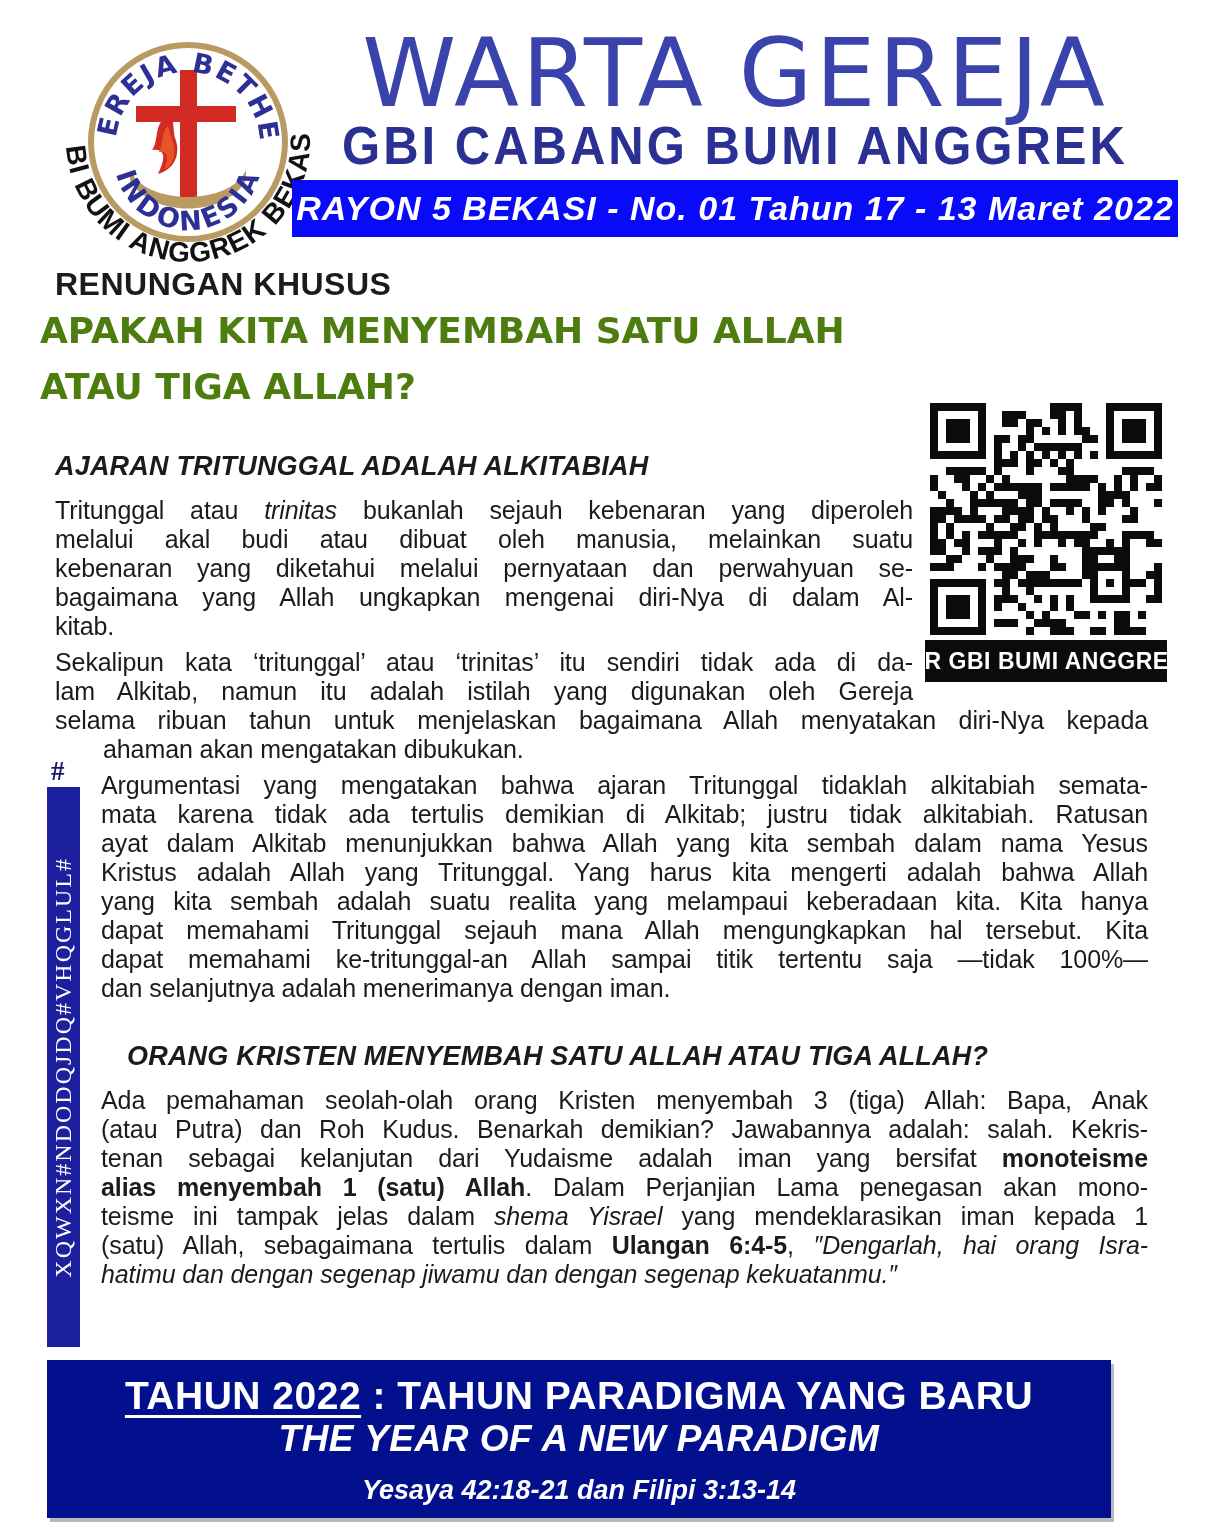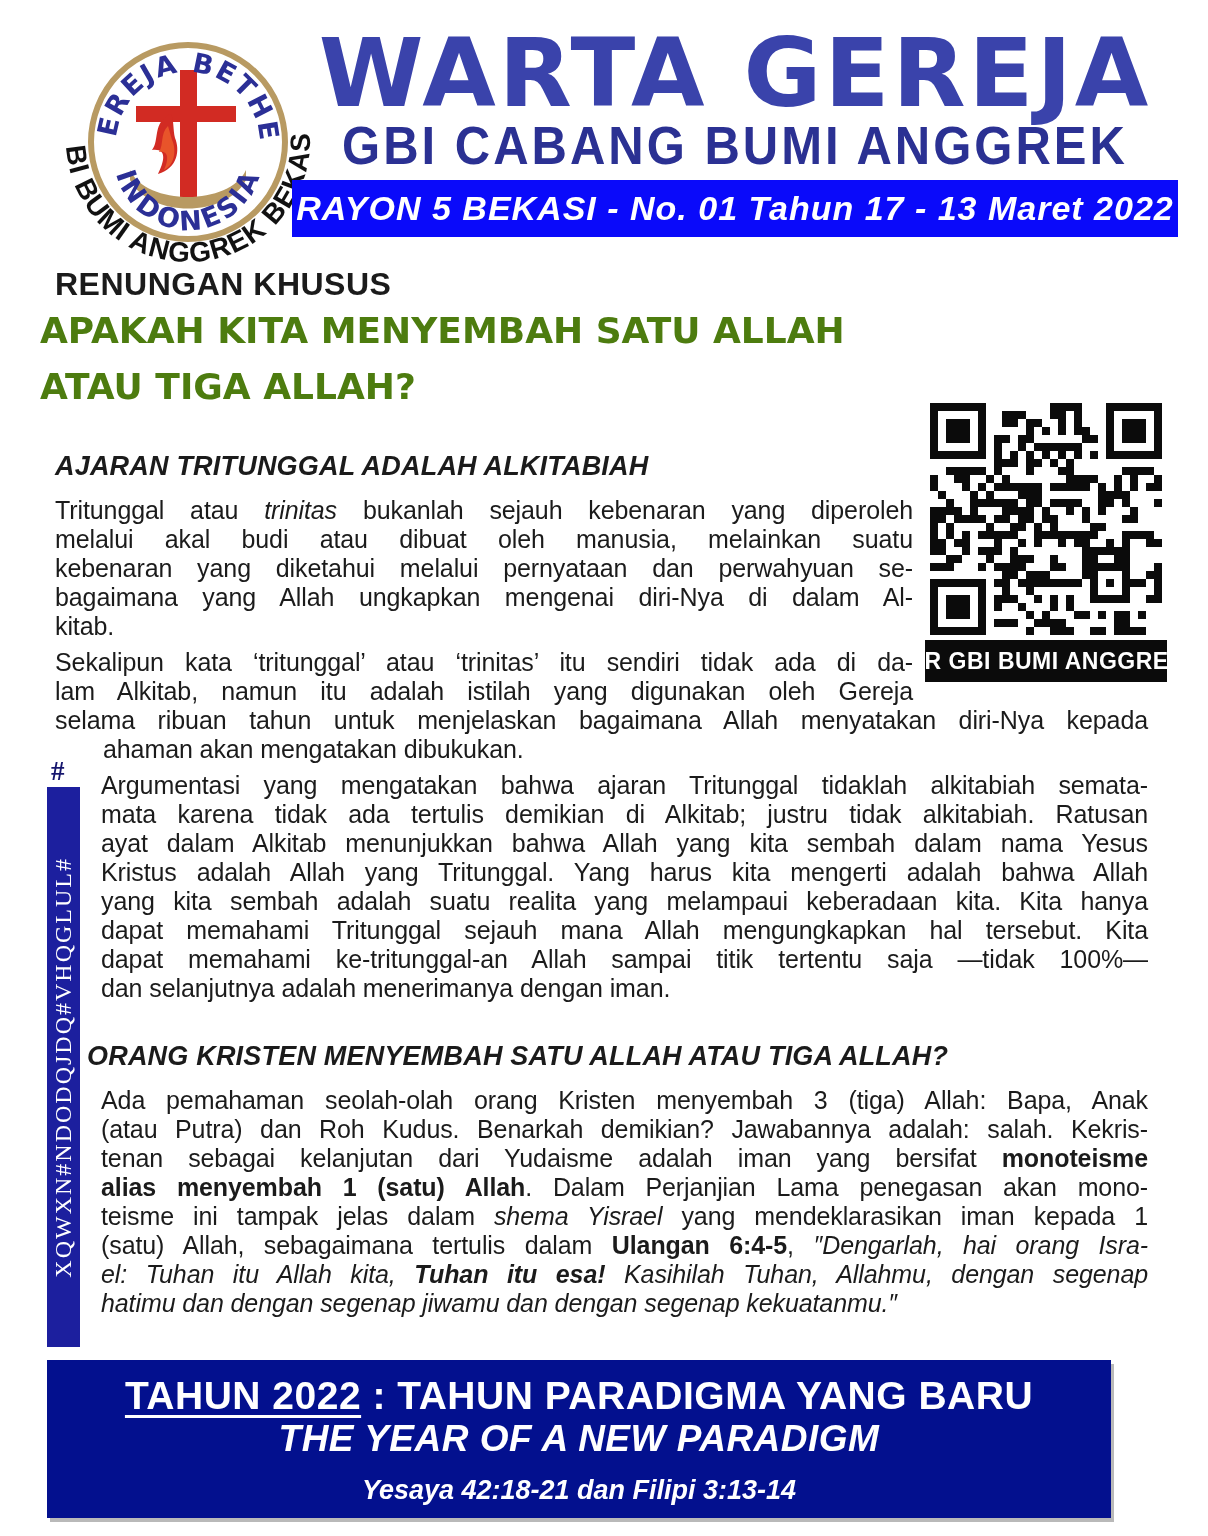--- a/index.html
+++ b/index.html
@@ -6,37 +6,37 @@
     --bar-blue:#0a0afa; --mast-blue:#3a43ab; --sub-blue:#2b3193;
     --side-blue:#1c1f9e; --foot-blue:#03108e; --ink:#1b1b1b;
   }
   html,body{margin:0;padding:0;background:#e8e8e8;}
   .page{position:relative;width:1208px;height:1536px;background:#fff;margin:0 auto;
         font-family:"Liberation Sans",sans-serif;color:var(--ink);overflow:hidden;}
 
   
   .logo-wrap{position:absolute;left:28px;top:22px;width:320px;height:280px;}
   .masthead{position:absolute;left:292px;top:26px;width:886px;text-align:center;}
-  .mast-title{font-family:"DejaVu Sans",sans-serif;font-weight:bold;font-size:95px;
+  .mast-title{font-family:"DejaVu Sans",sans-serif;font-weight:normal;font-size:95px;
               line-height:1.0;color:var(--mast-blue);letter-spacing:3px;white-space:nowrap;}
   .mast-sub{font-weight:bold;font-size:49px;line-height:1.05;color:var(--sub-blue);
             letter-spacing:3px;white-space:nowrap;transform:scaleY(1.08);}
   .mast-banner{margin-top:8px;background:var(--bar-blue);color:#fff;height:57px;
                display:flex;align-items:center;justify-content:center;
                font-style:italic;font-weight:bold;font-size:34px;letter-spacing:1px;white-space:nowrap;}
 
   
   .kicker{position:absolute;left:55px;top:266px;font-weight:bold;font-size:32px;letter-spacing:.5px;}
   .article-title{position:absolute;left:40px;top:303px;width:1120px;text-align:left;
                  font-family:"DejaVu Sans",sans-serif;font-weight:bold;font-size:36px;line-height:56px;color:#4d7c0f;}
 
   .article-body{position:absolute;left:55px;top:452px;width:1093px;font-size:25px;line-height:29px;letter-spacing:-0.1px;}
   .sec-heading{font-weight:bold;font-style:italic;font-size:27px;margin:0 0 15px 0;letter-spacing:.2px;}
   .sec-heading:not(:first-child){margin-top:39px;}
-  .sec-heading.indent{margin-left:32px;}
+  .sec-heading.indent{margin-left:72px;}
   .para{margin:0 0 7px 0;}
   .para.indent{margin-left:46px;width:1047px;}
   .line{text-align:justify;text-align-last:justify;}
   .line.last{text-align-last:left;}
   .line.narrow{max-width:858px;}
   .line.ind-line{padding-left:48px;}
   .b{font-weight:bold;} .i{font-style:italic;}
 
   
   .qr-box{position:absolute;left:925px;top:398px;width:242px;}
@@ -546,21 +546,20 @@
         <div class="line last"><span>dan selanjutnya adalah menerimanya dengan iman.</span></div>
       </div>
       <div class="sec-heading indent">ORANG KRISTEN MENYEMBAH SATU ALLAH ATAU TIGA ALLAH?</div>
       <div class="para indent">
         <div class="line"><span>Ada pemahaman seolah-olah orang Kristen menyembah 3 (tiga) Allah: Bapa, Anak</span></div>
         <div class="line"><span>(atau Putra) dan Roh Kudus. Benarkah demikian? Jawabannya adalah: salah. Kekris-</span></div>
         <div class="line"><span>tenan sebagai kelanjutan dari Yudaisme adalah iman yang bersifat </span><span class="b">monoteisme</span></div>
         <div class="line"><span class="b">alias menyembah 1 (satu) Allah</span><span>. Dalam Perjanjian Lama penegasan akan mono-</span></div>
         <div class="line"><span>teisme ini tampak jelas dalam </span><span class="i">shema Yisrael </span><span>yang mendeklarasikan iman kepada 1</span></div>
         <div class="line"><span>(satu) Allah, sebagaimana tertulis dalam </span><span class="b">Ulangan 6:4-5</span><span>, </span><span class="i">″Dengarlah, hai orang Isra-</span></div>
-        <div class="line"><span class="i">el: Tuhan itu Allah kita, </span><span class="b i">Tuhan itu esa!</span><span class="i"> Kasihilah Tuhan, Allahmu, dengan segenap</span></div>
         <div class="line last"><span class="i">hatimu dan dengan segenap jiwamu dan dengan segenap kekuatanmu.″</span></div>
       </div>
     </div>
 
   <div class="stray-hash">#</div>
   <div class="side-bar">
     <div class="side-text">XQWXN#NDODQJDQ#VHQGLUL#</div>
   </div>
 
   <div class="footer-banner">

